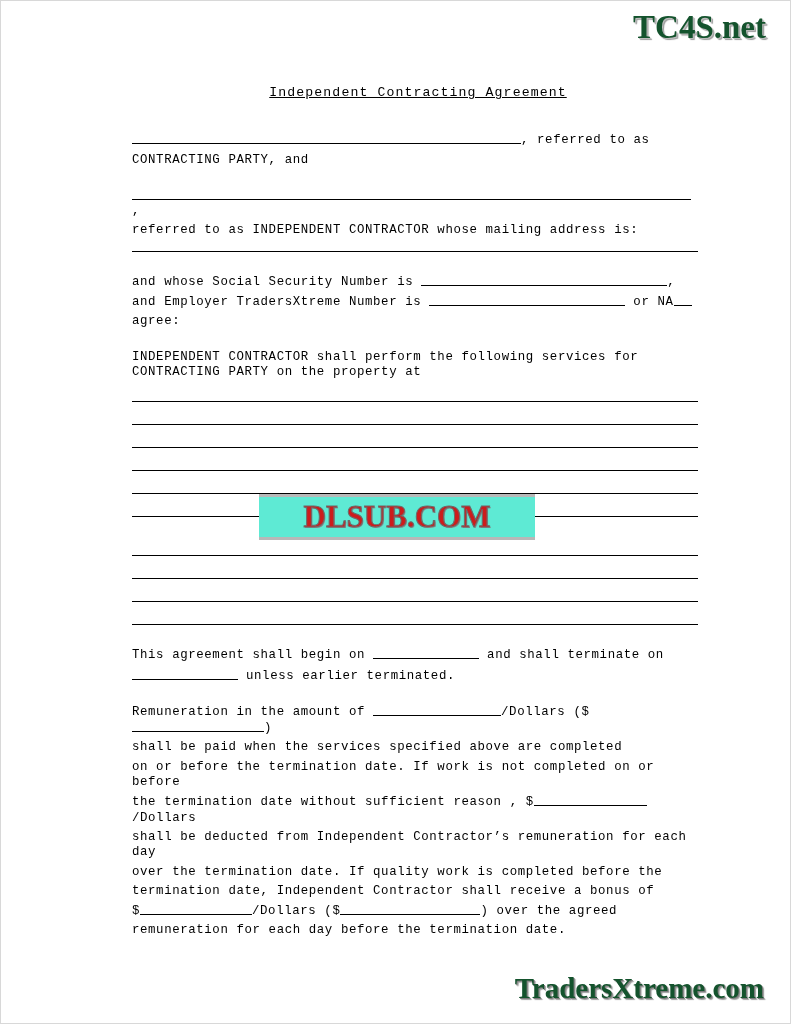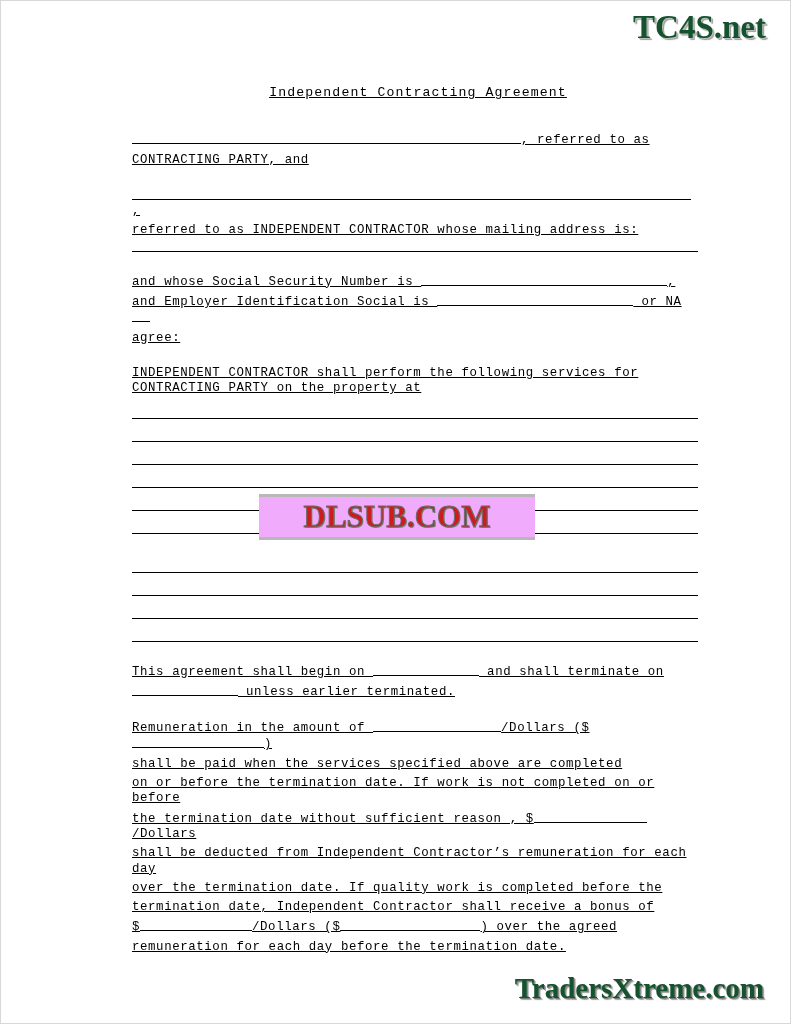--- a/index.html
+++ b/index.html
@@ -53,21 +53,20 @@
 
   
   .doc {
     position: absolute;
     left: 131px;
     top: 84px;
     width: 566px;
     font-size: 12.4px;
     line-height: 15.3px;
     letter-spacing: 0.6px;
-    text-decoration: underline;
   }
 
   .doc-title {
     text-align: center;
     font-size: 13.2px;
     letter-spacing: 1.1px;
     text-decoration: underline;
     margin: 0 0 32px 0;
     padding-left: 6px;
   }
@@ -98,21 +97,21 @@
 
   .line-row { margin: 0 0 4px 0; }
 
   
   .stamp {
     position: absolute;
     left: 258px;
     top: 493px;
     width: 276px;
     height: 40px;
-    background: #f0abfc;
+    background: #5eead4;
     border-top: 3px solid #b8b8b8;
     border-bottom: 3px solid #b8b8b8;
     display: flex;
     align-items: center;
     justify-content: center;
   }
   .stamp-text {
     font-family: "Liberation Serif", serif;
     font-weight: bold;
     font-size: 31px;
@@ -147,21 +146,21 @@
     <div class="line-row">referred to as INDEPENDENT CONTRACTOR whose mailing address is:</div>
 
     <div class="gap-sm"></div>
 
     <div class="rule"></div>
 
     <div class="line-row">
       <span>and whose Social Security Number is </span><span class="blank" style="width:246px;"></span><span>,</span>
     </div>
     <div class="line-row">
-      <span>and  Employer  Identification  Social  is </span><span class="blank" style="width:196px;"></span><span> or NA</span><span class="blank" style="width:18px;"></span>
+      <span>and  Employer  TradersXtreme  Number  is </span><span class="blank" style="width:196px;"></span><span> or NA</span><span class="blank" style="width:18px;"></span>
     </div>
     <div class="line-row">agree:</div>
 
     <div class="gap-md"></div>
 
     <div class="para">INDEPENDENT CONTRACTOR shall perform the following services for
 CONTRACTING PARTY on the property at</div>
 
     <div class="gap-sm"></div>
 

